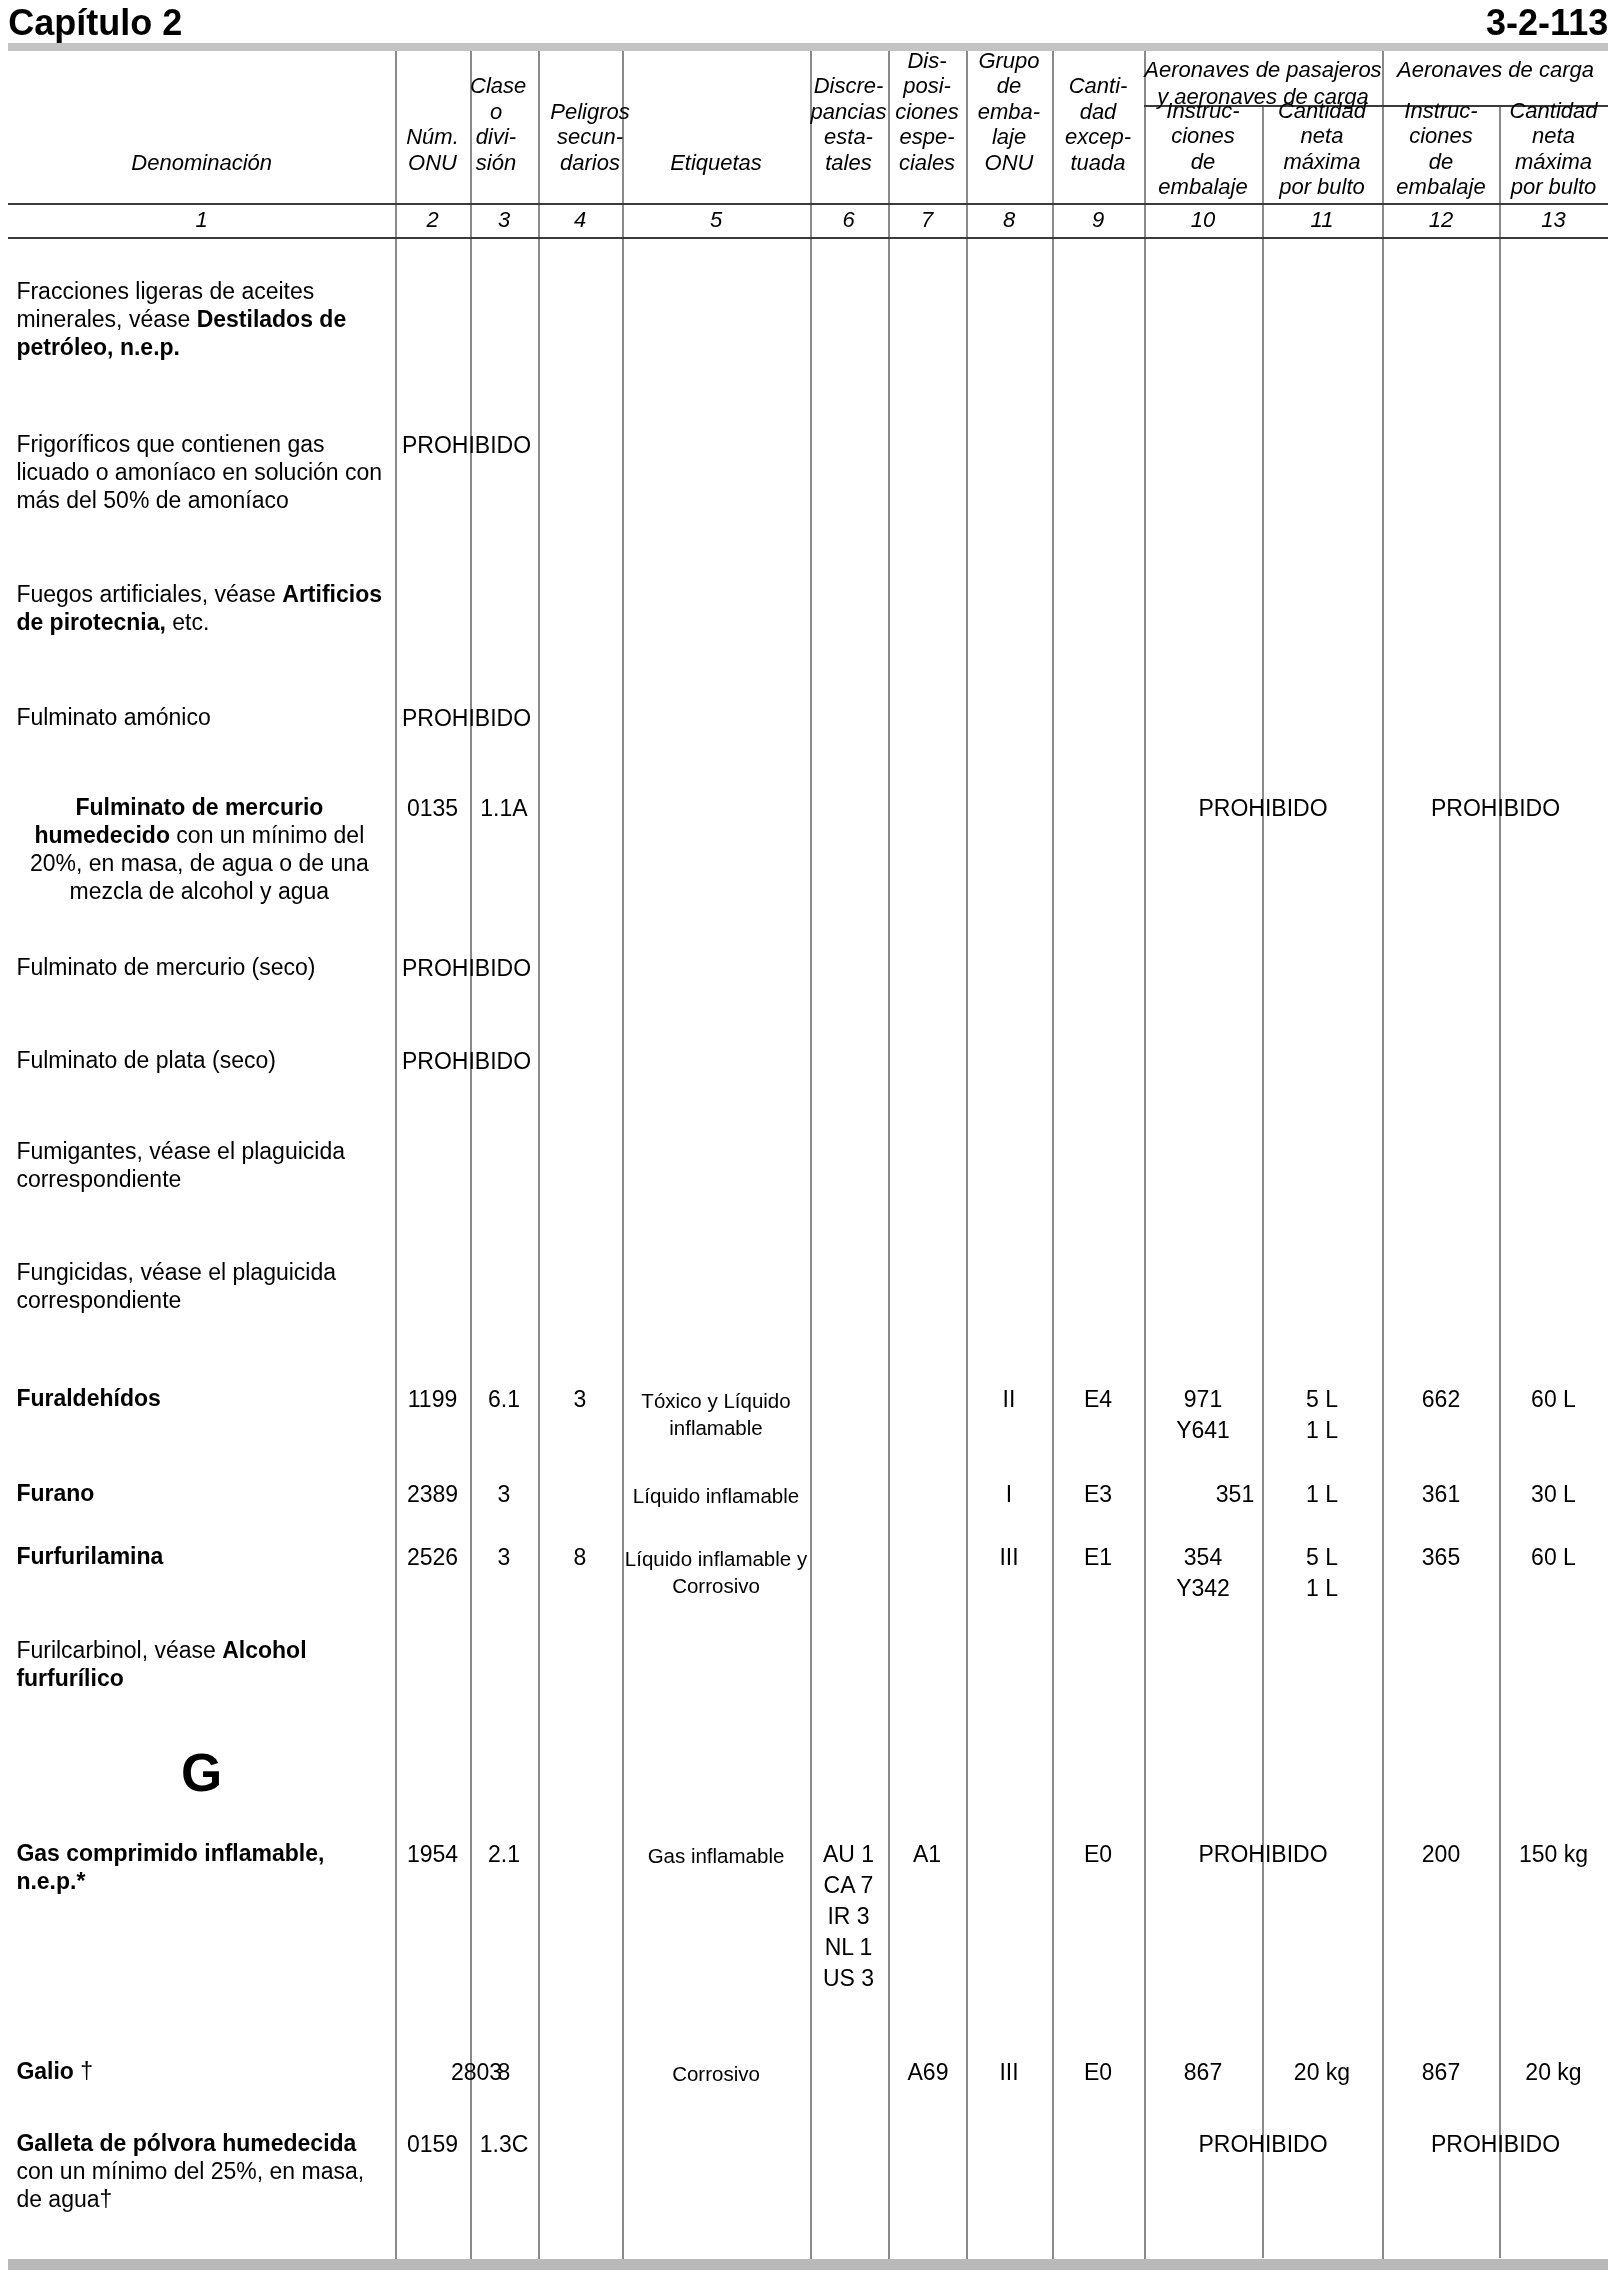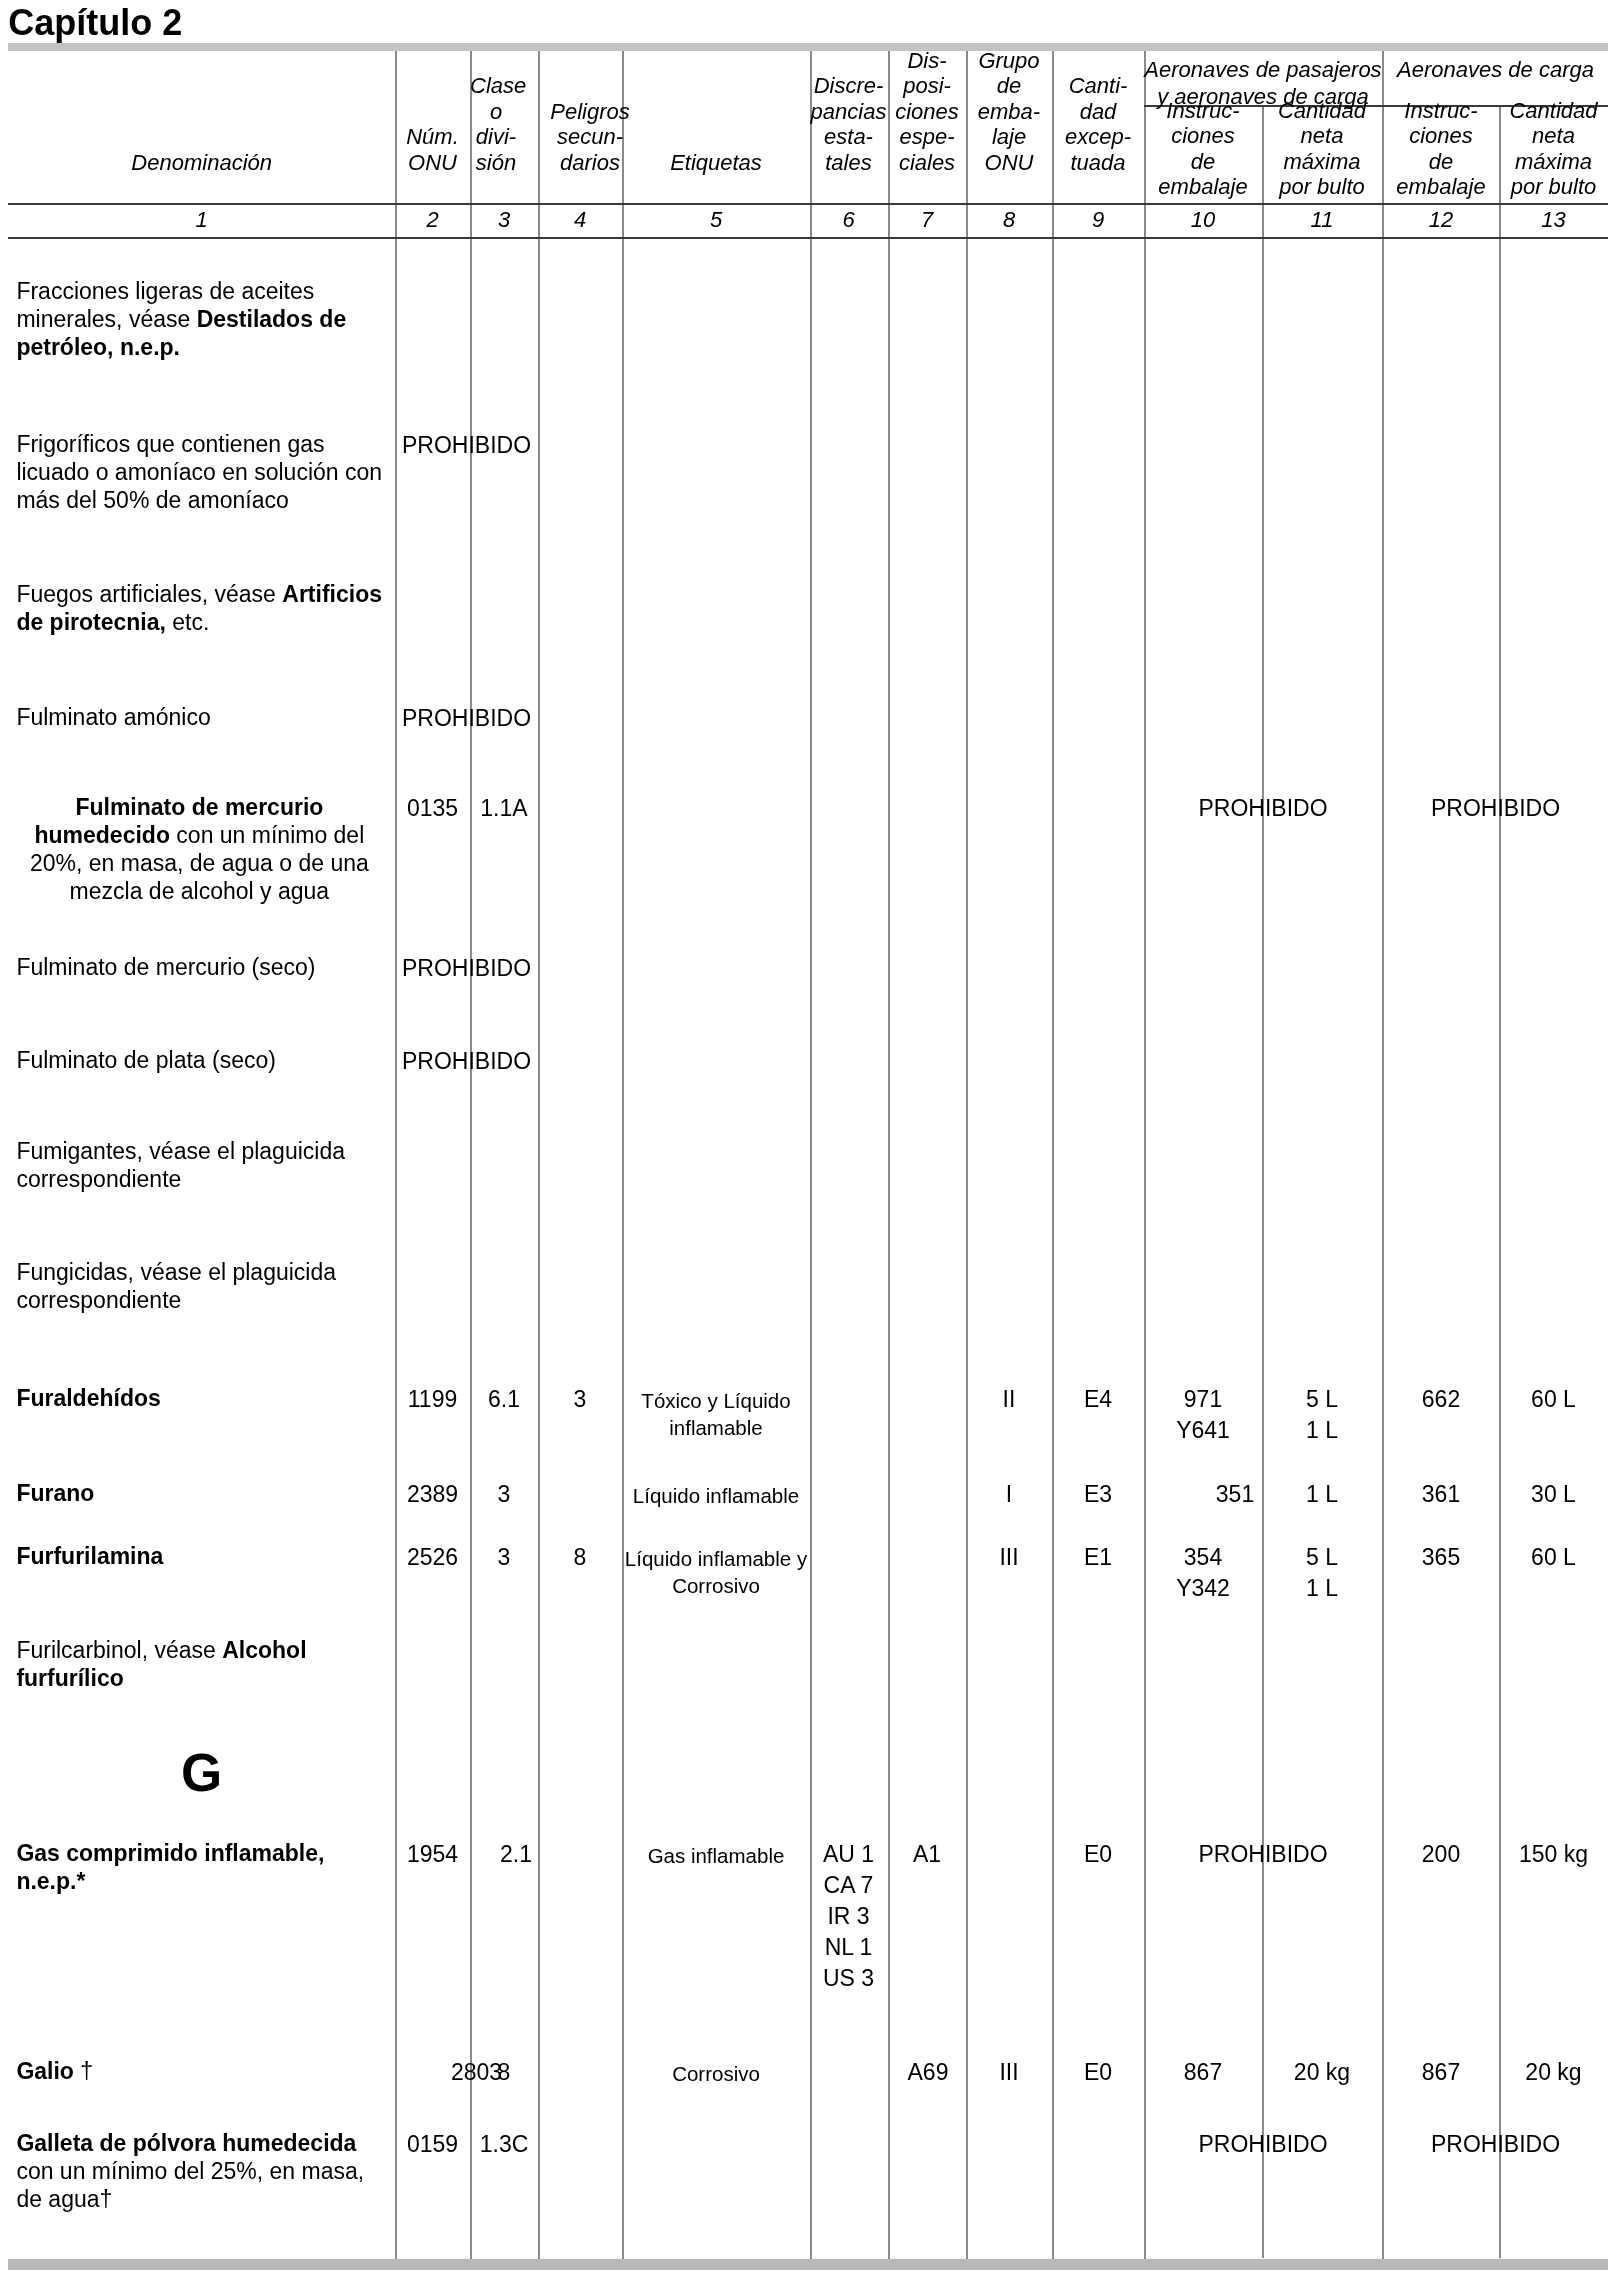--- a/index.html
+++ b/index.html
@@ -28,20 +28,21 @@
   .labels{font-size:20.5px;line-height:27px;padding-top:2.5px;}
   .section-letter{position:absolute;left:8.2px;width:387px;top:1746px;text-align:center;
                   font-size:53px;line-height:54px;font-weight:bold;}
 </style>
 </head>
 <body>
 
 <div class="page">
 
   <div class="title">Capítulo 2</div>
+  <div class="pagenum">3-2-113</div>
 
   <div class="graybar bar-top"></div>
 
   <div class="vline" style="left:395px;top:51px;height:2208px;"></div>
   <div class="vline" style="left:470px;top:51px;height:2208px;"></div>
   <div class="vline" style="left:538px;top:51px;height:2208px;"></div>
   <div class="vline" style="left:622px;top:51px;height:2208px;"></div>
   <div class="vline" style="left:810px;top:51px;height:2208px;"></div>
   <div class="vline" style="left:888px;top:51px;height:2208px;"></div>
   <div class="vline" style="left:966px;top:51px;height:2208px;"></div>
@@ -200,21 +201,21 @@
 1 L</div>
         <div class="cell center" style="left: 1382px; width: 118px;">365</div>
         <div class="cell center" style="left: 1499px; width: 109px;">60 L</div>
       </div>
       <div class="row" style="top: 1636px;">
         <div class="cell name" style="left: 16.4px; width: 366px;"><span>Furilcarbinol, véase </span><span class="b">Alcohol furfurílico</span></div>
       </div>
       <div class="row" style="top: 1839px;">
         <div class="cell name" style="left: 16.4px; width: 366px;"><span class="b">Gas comprimido inflamable, n.e.p.*</span></div>
         <div class="cell center" style="left: 395px; width: 75px;">1954</div>
-        <div class="cell center" style="left: 470px; width: 68px; padding-left: 12px;">2.1</div>
+        <div class="cell center" style="left: 470px; width: 68px;">2.1</div>
         <div class="cell center labels" style="left: 622px; width: 188px;">Gas inflamable</div>
         <div class="cell center" style="left: 810px; width: 77px;">AU 1
 CA 7
 IR 3
 NL 1
 US 3</div>
         <div class="cell center" style="left: 888px; width: 78px;">A1</div>
         <div class="cell center" style="left: 1052px; width: 92px;">E0</div>
         <div class="cell center" style="left: 1382px; width: 118px;">200</div>
         <div class="cell center" style="left: 1499px; width: 109px;">150 kg</div>

